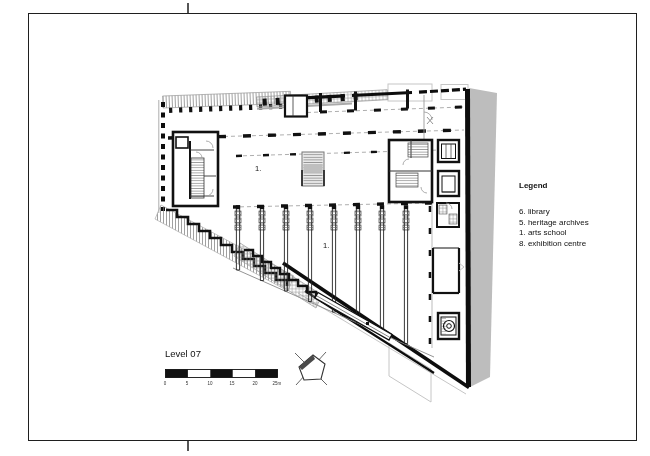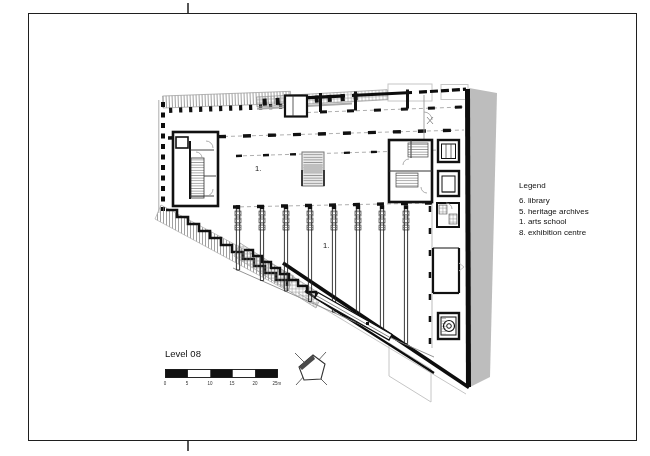--- a/index.html
+++ b/index.html
@@ -8,21 +8,21 @@
   .frame{position:absolute;left:28px;top:13px;width:609px;height:428px;
          border:1.5px solid #1f1f1f;box-sizing:border-box;}
   .tick{position:absolute;left:187px;width:1.5px;height:10px;background:#555;}
   .tick-top{top:3px;}
   .tick-bottom{top:441px;}
   .plan-svg{position:absolute;left:0;top:0;width:650px;height:456px;}
   .plan-label{position:absolute;font-size:7.5px;color:#111;}
   .plan-label-1{left:255px;top:164px;}
   .plan-label-2{left:323px;top:241px;}
   .legend{position:absolute;left:519px;top:181px;font-size:8px;line-height:10.4px;color:#111;}
-  .legend-title{margin-bottom:5px;}
+  .legend-title{margin-bottom:16px;font-weight:bold;}
   .level-label{position:absolute;left:165px;top:348px;font-size:9.5px;color:#111;}
   .scalebar{position:absolute;left:165px;top:369px;width:120px;height:22px;}
   .scalebar svg{position:absolute;left:0;top:0;}
   .sb-label{position:absolute;top:12px;font-size:4.5px;color:#333;transform:translateX(-50%);}
   .north{position:absolute;left:291px;top:348px;width:40px;height:40px;}
 </style>
 </head>
 <body>
 
 <div class="sheet">
@@ -294,21 +294,21 @@
   <span class="plan-label plan-label-2">1.</span>
 
   <div class="legend">
     <div class="legend-title">Legend</div>
     <div>6. library</div>
     <div>5. heritage archives</div>
     <div>1. arts school</div>
     <div>8. exhibition centre</div>
   </div>
 
-  <div class="level-label">Level 08</div>
+  <div class="level-label">Level 07</div>
 
   <div class="scalebar">
     <svg width="114" height="10" viewBox="0 0 114 10">
       <rect x="0.5" y="0.5" width="112" height="8" fill="#fff" stroke="#111" stroke-width="0.9"></rect>
       <rect x="0.5" y="0.5" width="22.4" height="8" fill="#111"></rect>
       <rect x="45.3" y="0.5" width="22.4" height="8" fill="#111"></rect>
       <rect x="90.1" y="0.5" width="22.4" height="8" fill="#111"></rect>
     </svg>
     <span class="sb-label" style="left:0px">0</span>
     <span class="sb-label" style="left:22px">5</span>

